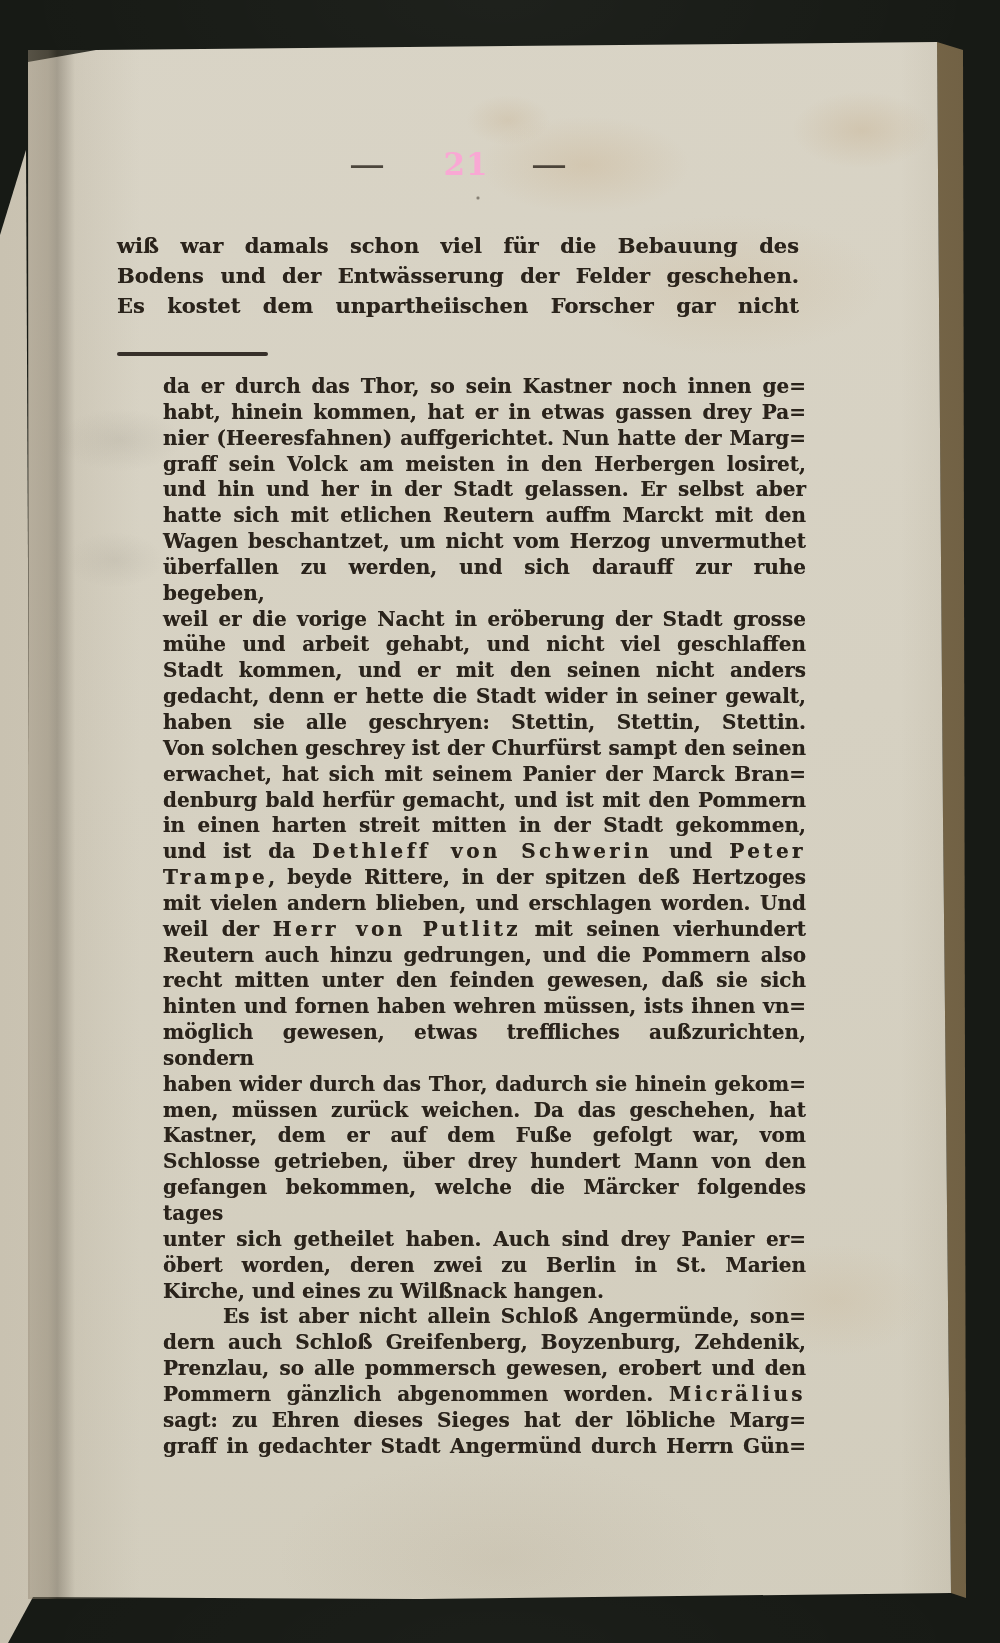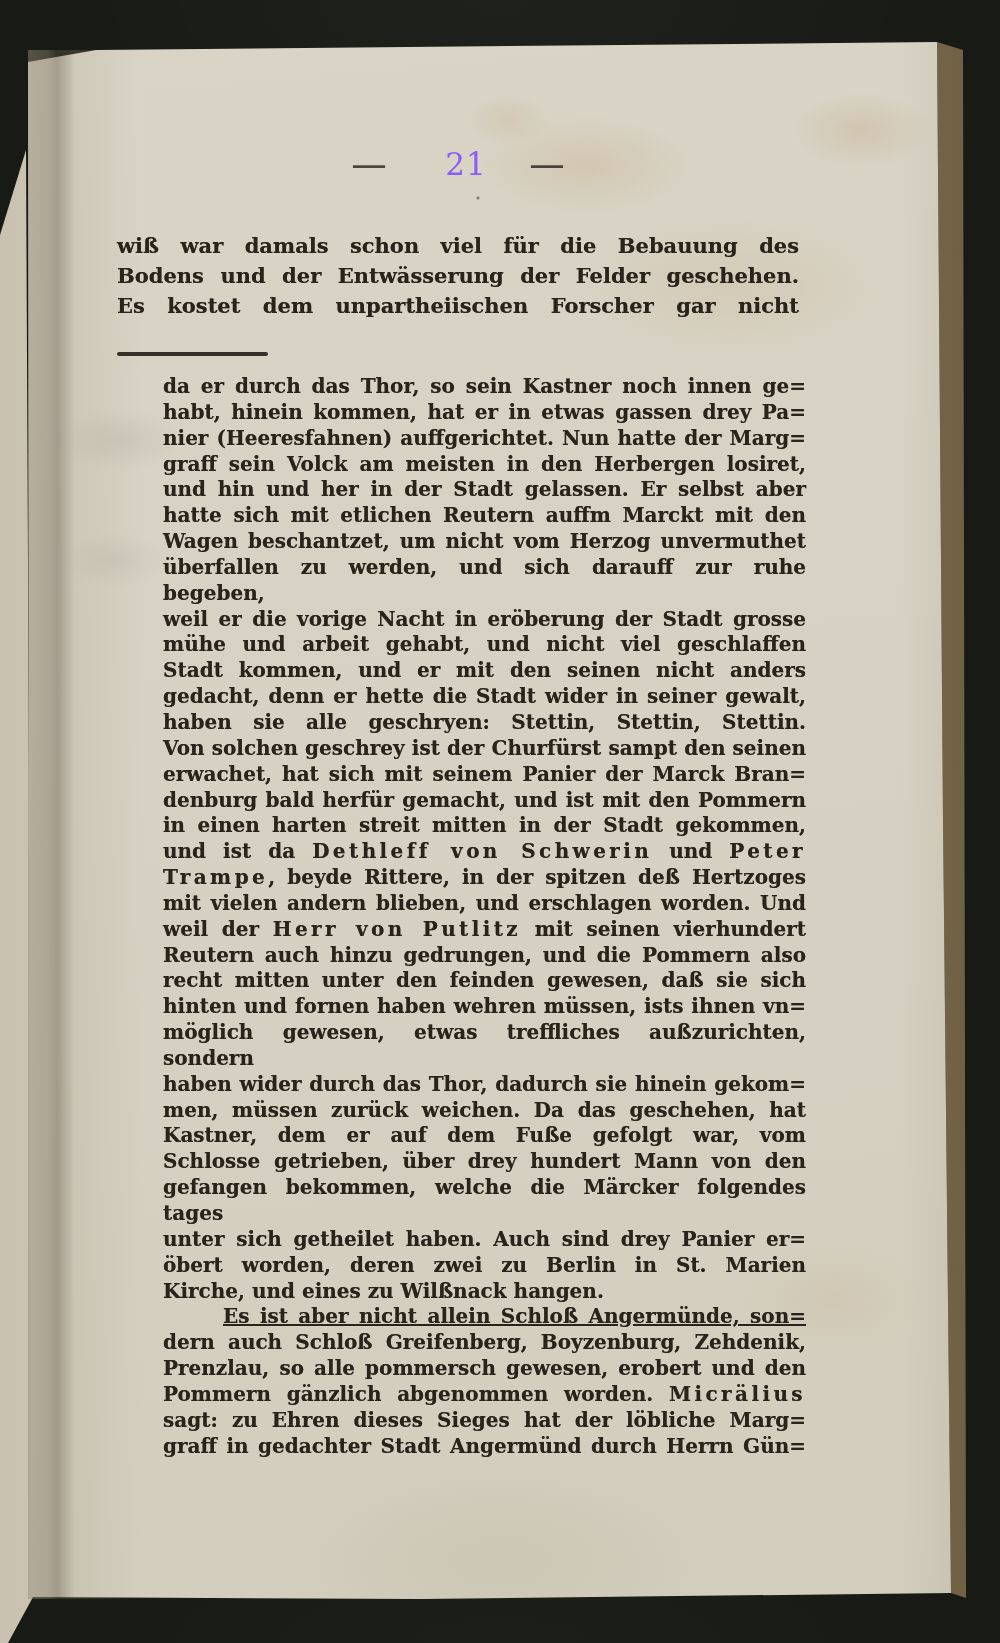--- a/index.html
+++ b/index.html
@@ -54,39 +54,39 @@
       rgba(92,82,66,.42) 26%,
       rgba(172,162,142,.22) 42%,
       rgba(216,211,196,0) 100%);
     pointer-events:none;
   }
   .content{position:absolute;inset:0;color:var(--ink,#2a231b);}
   .header{
     position:absolute;left:117px;width:682px;top:146px;
     display:flex;justify-content:center;align-items:center;gap:48px;
   }
-  .header .num{font-size:31px;font-weight:400;letter-spacing:1px;color:#8b5cf6;margin-left:16px;}
+  .header .num{font-size:31px;font-weight:700;letter-spacing:1px;color:#f9a8d4;margin-left:16px;}
   .header .dash{font-size:24px;font-weight:700;transform:scaleX(1.5);opacity:.8;}
   .body-text{
     position:absolute;left:117px;width:682px;top:231px;
     font-size:21px;line-height:30px;font-weight:700;
     text-shadow:0 0 .5px rgba(42,35,27,.65);
   }
   .rule{
     position:absolute;left:117px;top:352px;width:151px;height:3.5px;
     background:var(--rule,#37302a);border-radius:2px;
   }
   .footnote{
     position:absolute;left:163px;width:643px;top:374px;
     font-size:20px;line-height:25.85px;font-weight:700;
     text-shadow:0 0 .4px rgba(42,35,27,.6);
   }
   .line{text-align:justify;text-align-last:justify;}
   .line.ragged{text-align-last:left;}
-  .line.indent{text-indent:60px;text-decoration:underline;}
+  .line.indent{text-indent:60px;}
   .sperr{letter-spacing:.17em;}
 </style>
 </head>
 <body>
 
 <div class="scan">
   <div class="underlay"></div>
   <div class="edge"></div>
   <div class="paper"></div>
   <div class="gutter"></div>

